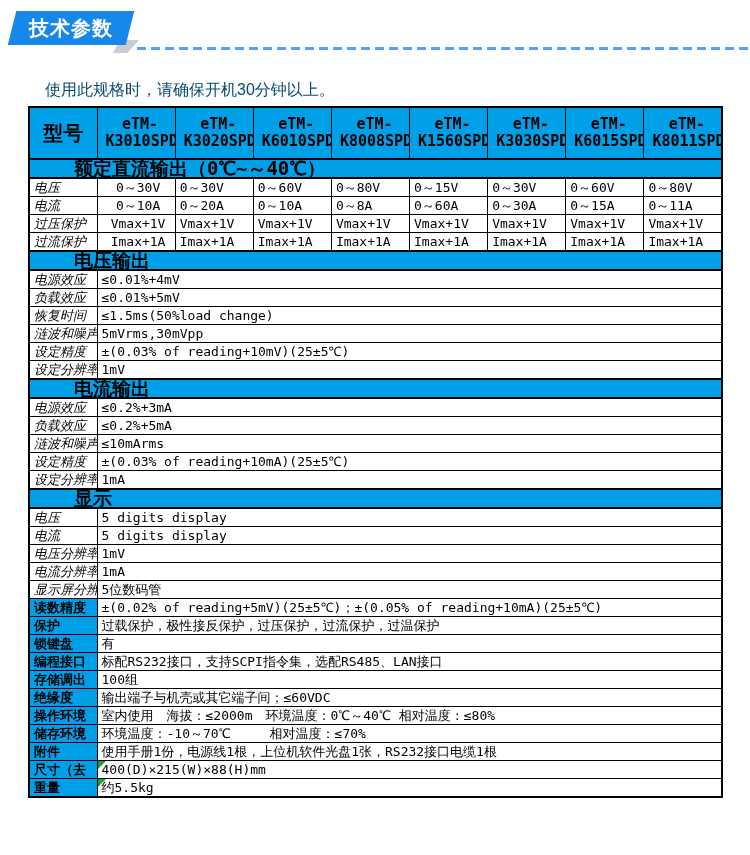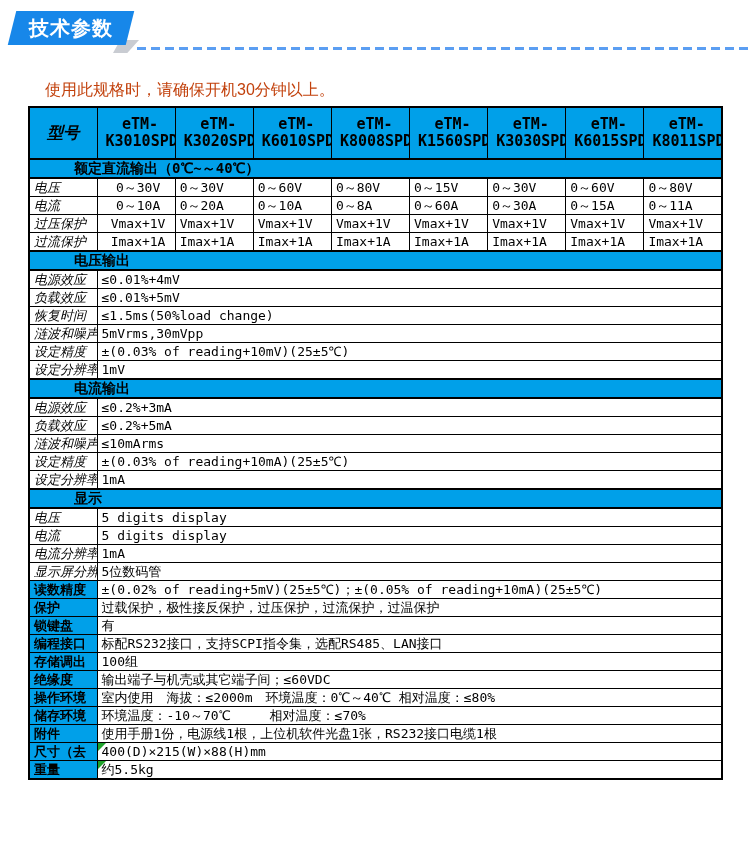--- a/index.html
+++ b/index.html
@@ -29,43 +29,43 @@
     position:absolute;left:113px;top:40px;width:26px;height:13px;
     background:#c9ccd2;clip-path:polygon(28% 0,100% 0,55% 100%,0 100%);
     z-index:1;
   }
   .dash-line{
     position:absolute;left:137px;top:47px;width:613px;height:3px;
     background:repeating-linear-gradient(90deg,var(--dash-blue) 0 9px,transparent 9px 14px);
   }
   
   .note{
-    position:absolute;left:45px;top:64px;font-size:16px;color:#c2410c;
+    position:absolute;left:45px;top:64px;font-size:16px;color:#0c4a6e;
   }
   
   table.spec{
     position:absolute;left:28px;top:106px;width:695px;
     border-collapse:collapse;table-layout:fixed;
     border:2px solid #000;
     font-family:"DejaVu Sans Mono","Liberation Mono",monospace;
     font-size:13px;
   }
   table.spec td{
     border:1px solid #000;height:17px;line-height:17px;
     padding:0 0 0 4px;overflow:hidden;white-space:nowrap;
     vertical-align:middle;
   }
   tr.header-row td{
     background:var(--table-blue);font-weight:bold;text-align:center;
     padding:0;height:52px;line-height:normal;border-bottom-width:2px;
   }
-  td.model-name-cell{font-size:16px;font-style:italic;}
+  td.model-name-cell{font-size:20px;}
   .model-l1,.model-l2{display:block;line-height:17px;font-size:15px;margin-left:8px;}
   tr.section-row td{
-    background:var(--table-blue);font-weight:bold;font-size:14px;
+    background:var(--table-blue);font-weight:bold;font-size:19px;
     border-top-width:2px;border-bottom-width:2px;padding-left:44px;
   }
   td.row-label{background:#fff;font-weight:normal;font-style:italic;}
   td.row-label-blue{background:var(--table-blue);font-weight:bold;}
   td.val{background:#fff;}
   td.val-center{text-align:center;padding:0;}
   td.g-marker{position:relative;margin-top:18px;}
   td.g-marker::before{
     content:"";position:absolute;left:0;top:0;width:0;height:0;
     border-top:8px solid var(--marker-green);
@@ -233,20 +233,24 @@
       </tr>
       <tr>
         <td class="row-label">电压</td>
         <td class="val" colspan="8">5 digits display</td>
       </tr>
       <tr>
         <td class="row-label">电流</td>
         <td class="val" colspan="8">5 digits display</td>
       </tr>
       <tr>
+        <td class="row-label">电压分辨率</td>
+        <td class="val" colspan="8">1mV</td>
+      </tr>
+      <tr>
         <td class="row-label">电流分辨率</td>
         <td class="val" colspan="8">1mA</td>
       </tr>
       <tr>
         <td class="row-label">显示屏分辨率</td>
         <td class="val" colspan="8">5位数码管</td>
       </tr>
       <tr>
         <td class="row-label-blue">读数精度</td>
         <td class="val" colspan="8">±(0.02% of reading+5mV)(25±5℃)；±(0.05% of reading+10mA)(25±5℃)</td>

